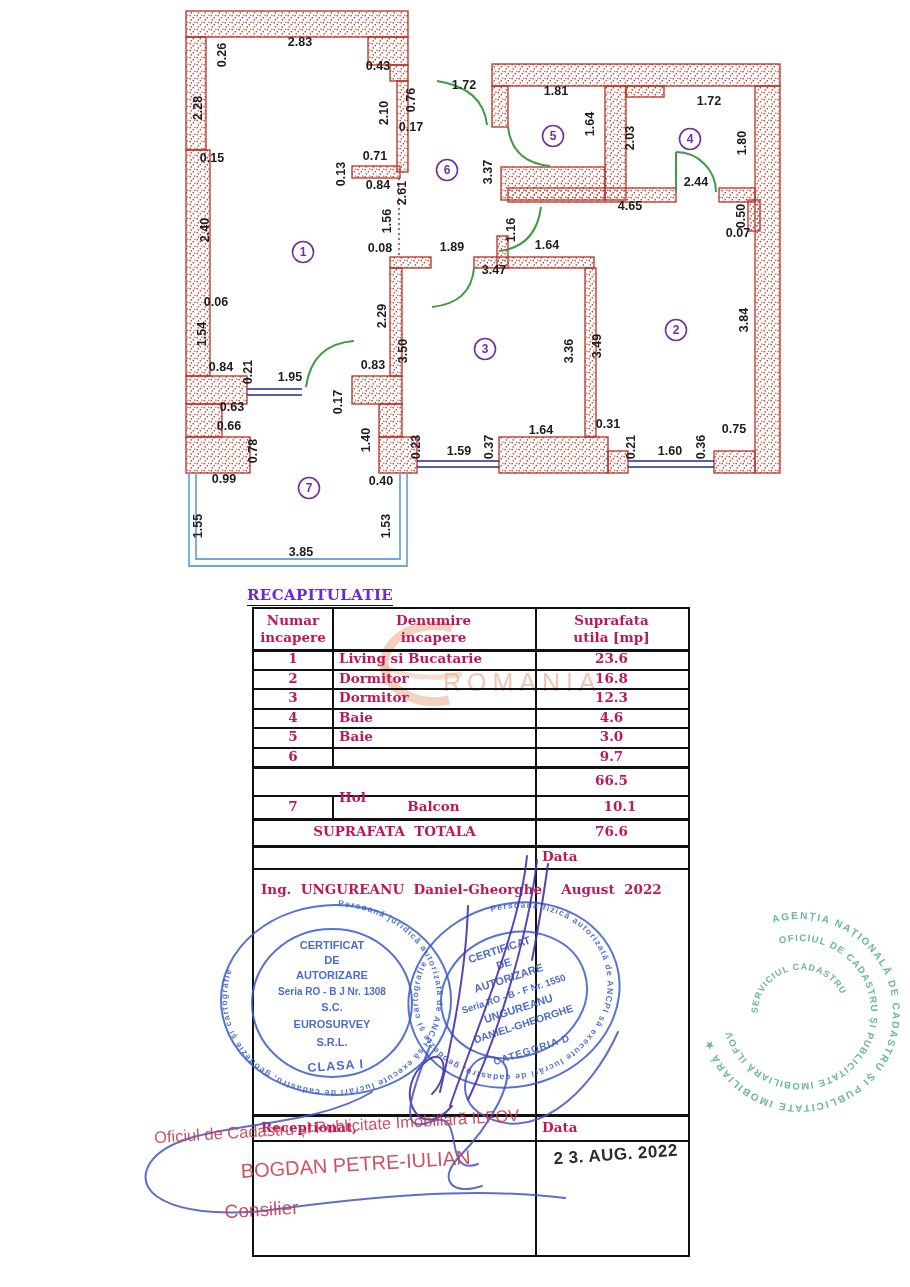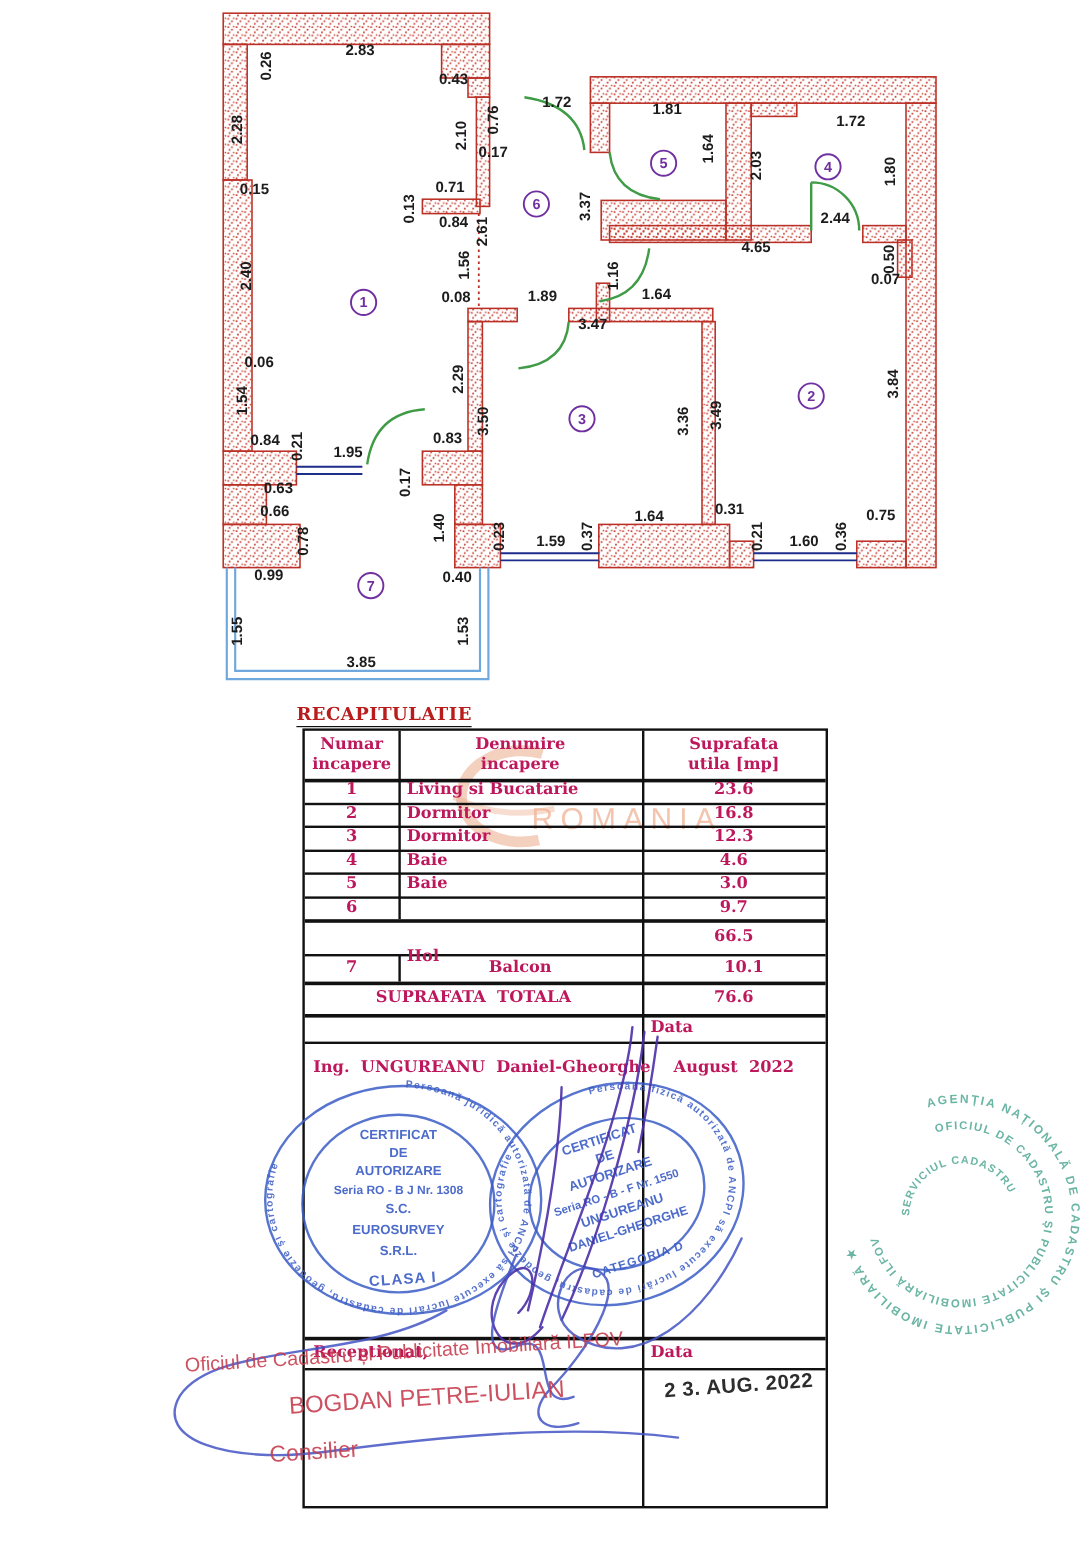--- a/index.html
+++ b/index.html
@@ -14,21 +14,21 @@
   .w{fill:url(#hp);stroke:#bb3026;stroke-width:1.3;}
   .door{fill:none;stroke:#3f9b45;stroke-width:2;}
   .win{stroke:#1f2d8a;stroke-width:1.6;}
   .balc{fill:none;stroke:#6fa8dc;stroke-width:1.8;}
   .dot{stroke:#bb3026;stroke-width:1.5;stroke-dasharray:2,3;}
   .dim{font:700 12.5px "Liberation Sans",sans-serif;fill:#1c1c1c;text-anchor:middle;}
   .rmc{fill:none;stroke:#7030a0;stroke-width:1.6;}
   .rmn{font:700 12px "Liberation Sans",sans-serif;fill:#7030a0;text-anchor:middle;}
 
   
-  #title{position:absolute;left:247px;top:586px;font:700 15px "DejaVu Serif",serif;color:#b91c1c;
+  #title{position:absolute;left:247px;top:586px;font:700 15px "DejaVu Serif",serif;color:#6d28d9;
          border-bottom:1.6px solid #111;padding-bottom:1px;letter-spacing:.4px;}
   #tbl{position:absolute;left:252px;top:607px;width:434px;height:646px;border:2.5px solid #111;box-sizing:content-box;}
   .hline{position:absolute;left:0;width:100%;background:#111;}
   .vline{position:absolute;width:2px;background:#111;}
   .c{position:absolute;display:flex;align-items:center;justify-content:center;
      font:700 13.5px "DejaVu Serif",serif;color:#be185d;white-space:pre;line-height:1.25;}
   .c.left{justify-content:flex-start;padding-left:7px;box-sizing:border-box;}
   .hdr{flex-direction:column;font-size:13.5px;text-align:center;}
 
   

